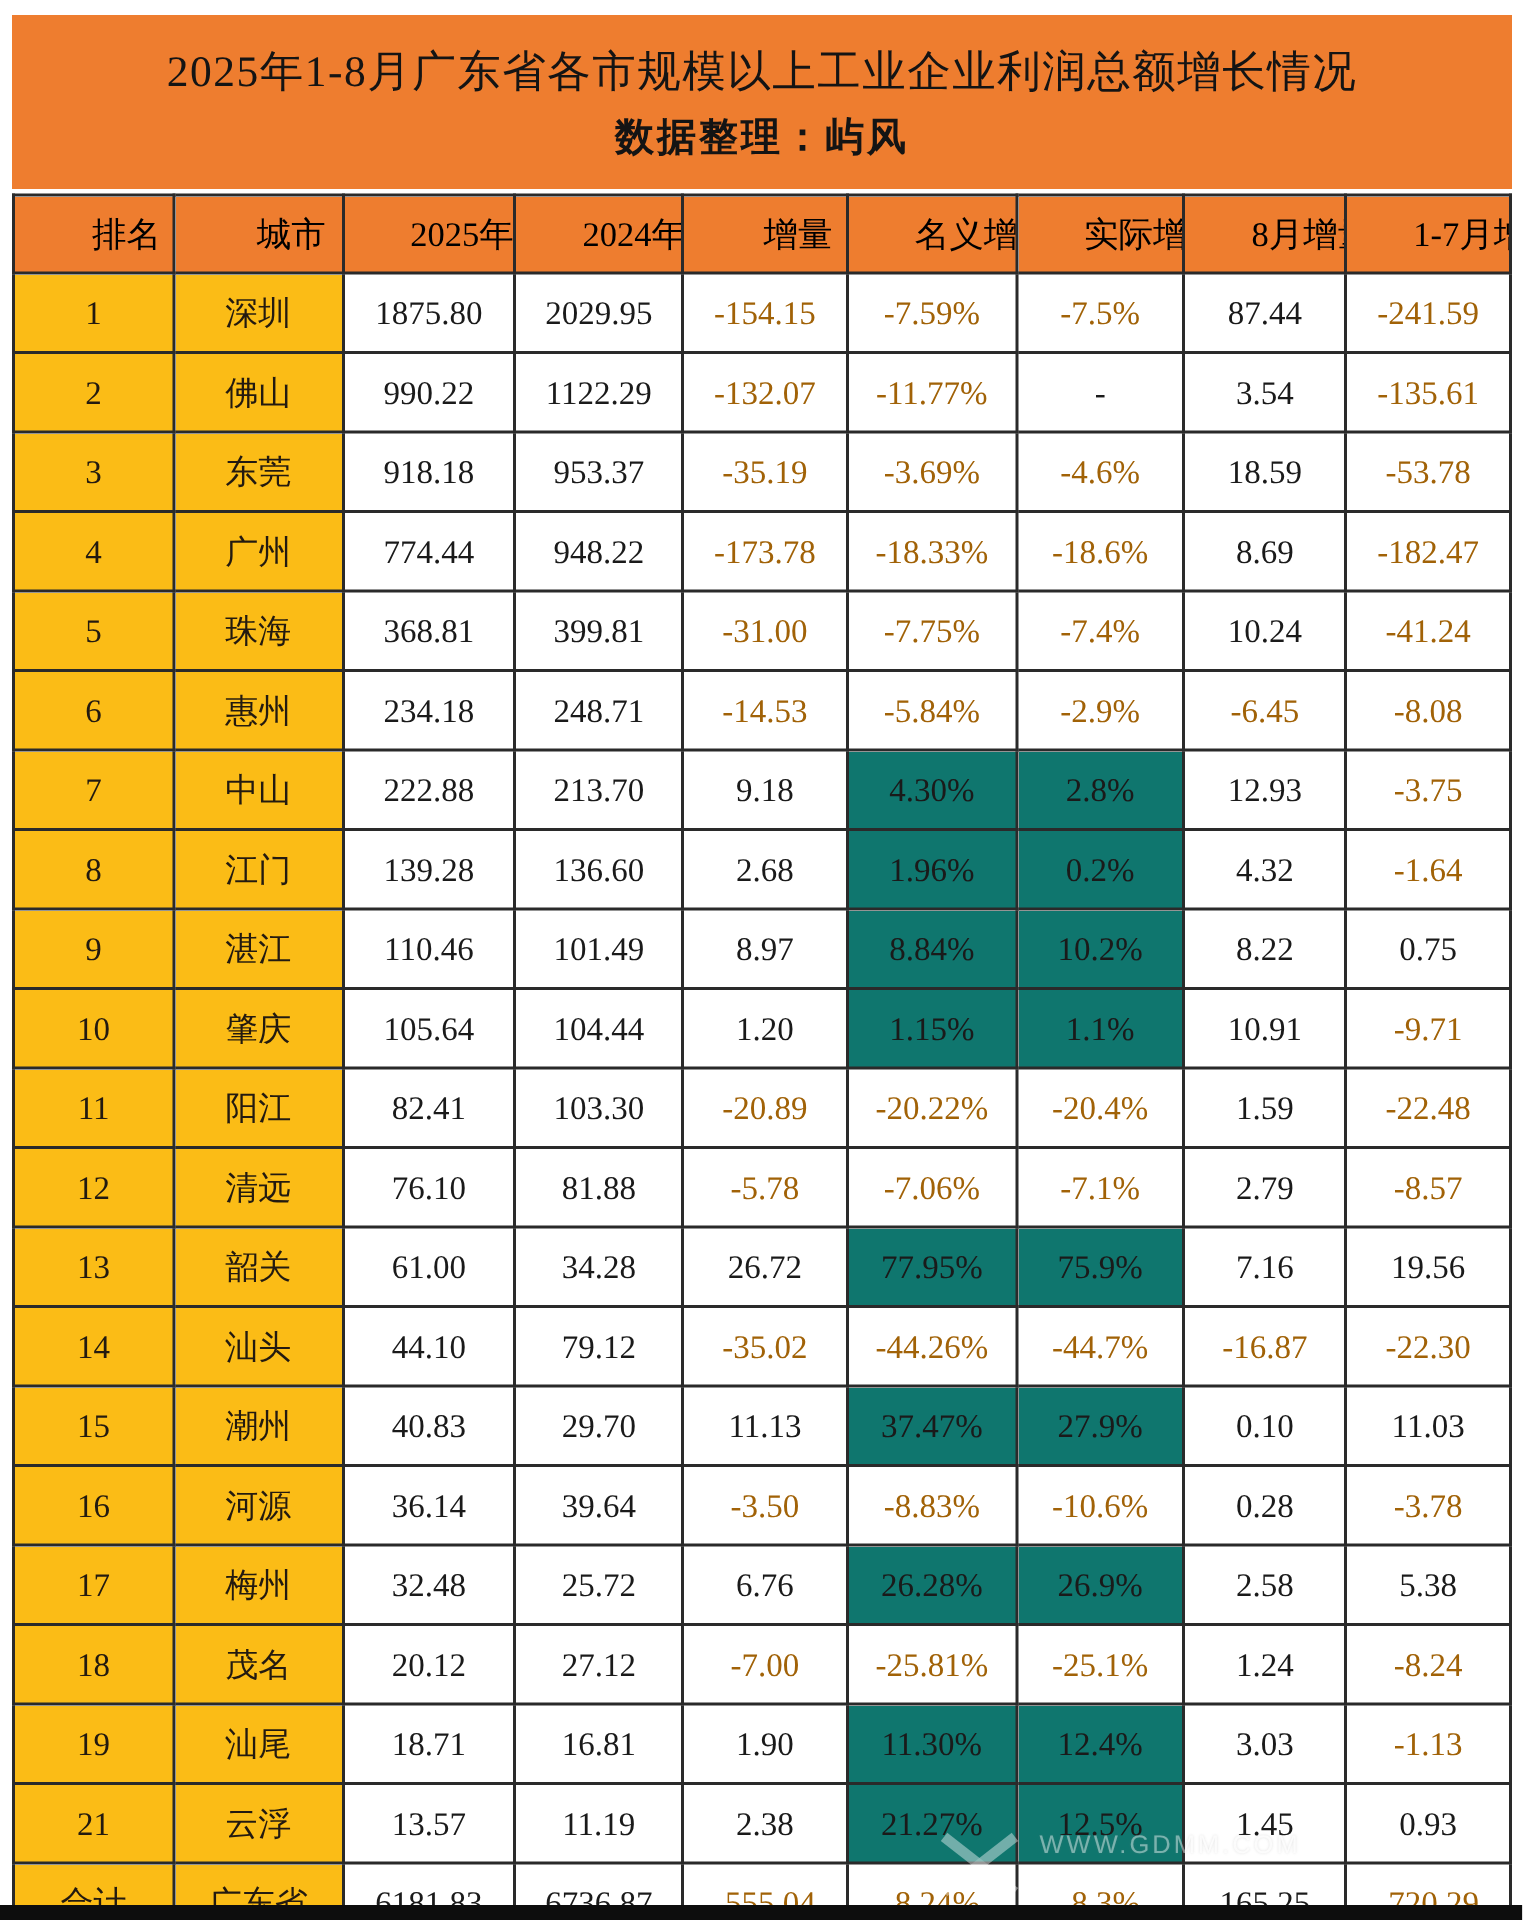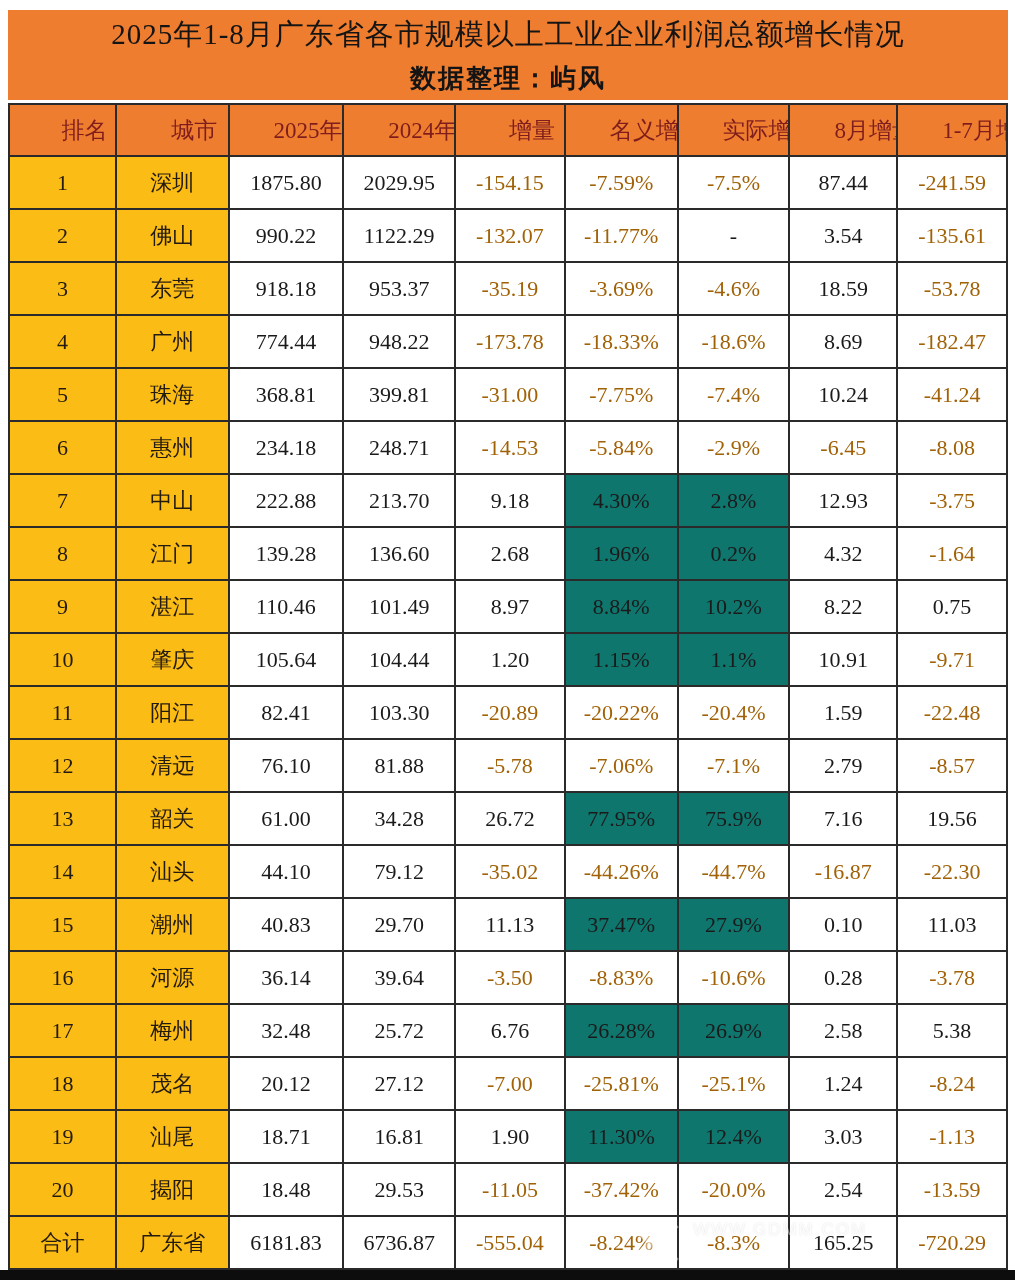--- a/index.html
+++ b/index.html
@@ -10,21 +10,21 @@
   }
   .page {
     position: relative;
     width: 1015px;
     height: 1280px;
     background: #ffffff;
     overflow: hidden;
   }
   .title-block {
     margin: 10px 7px 0 8px;
-    height: 90px;
+    height: 116px;
     background: #EE7D2F;
     display: flex;
     flex-direction: column;
     align-items: center;
     justify-content: center;
   }
   .title-line1 {
     font-size: 29px;
     letter-spacing: 1px;
     color: #141414;
@@ -49,21 +49,21 @@
     vertical-align: middle;
     overflow: hidden;
     white-space: nowrap;
   }
   .profit-table thead tr { height: 52px; }
   .profit-table tbody tr { height: 50px; }
   .profit-table th {
     background: #EE7D2F;
     font-weight: normal;
     font-size: 23px;
-    color: #7f1d1d;
+    color: #000000;
     padding-left: 44px;
   }
   .profit-table td {
     background: #ffffff;
     font-size: 22px;
   }
   .profit-table td.rank-cell,
   .profit-table td.city-cell {
     background: #FBBC16;
     color: #231a10;
@@ -348,29 +348,29 @@
           <td class="city-cell">汕尾</td>
           <td>18.71</td>
           <td>16.81</td>
           <td>1.90</td>
           <td class="hl">11.30%</td>
           <td class="hl">12.4%</td>
           <td>3.03</td>
           <td class="neg">-1.13</td>
         </tr>
         <tr>
-          <td class="rank-cell">20</td>
-          <td class="city-cell">揭阳</td>
-          <td>18.48</td>
-          <td>29.53</td>
-          <td class="neg">-11.05</td>
-          <td class="neg">-37.42%</td>
-          <td class="neg">-20.0%</td>
-          <td>2.54</td>
-          <td class="neg">-13.59</td>
+          <td class="rank-cell">21</td>
+          <td class="city-cell">云浮</td>
+          <td>13.57</td>
+          <td>11.19</td>
+          <td>2.38</td>
+          <td class="hl">21.27%</td>
+          <td class="hl">12.5%</td>
+          <td>1.45</td>
+          <td>0.93</td>
         </tr>
         <tr>
           <td class="rank-cell">合计</td>
           <td class="city-cell">广东省</td>
           <td>6181.83</td>
           <td>6736.87</td>
           <td class="neg">-555.04</td>
           <td class="neg">-8.24%</td>
           <td class="neg">-8.3%</td>
           <td>165.25</td>

